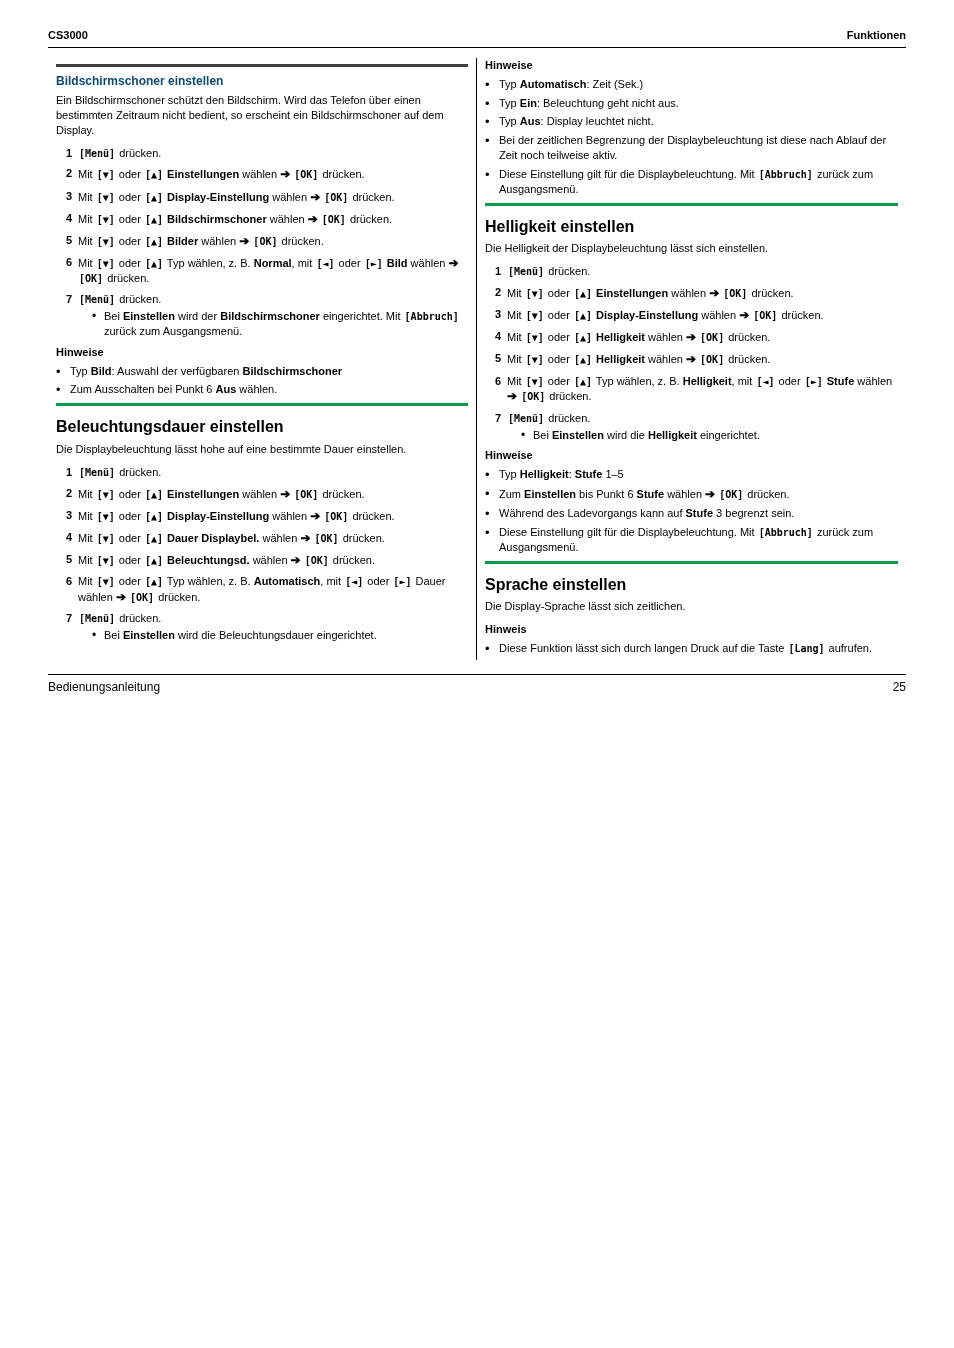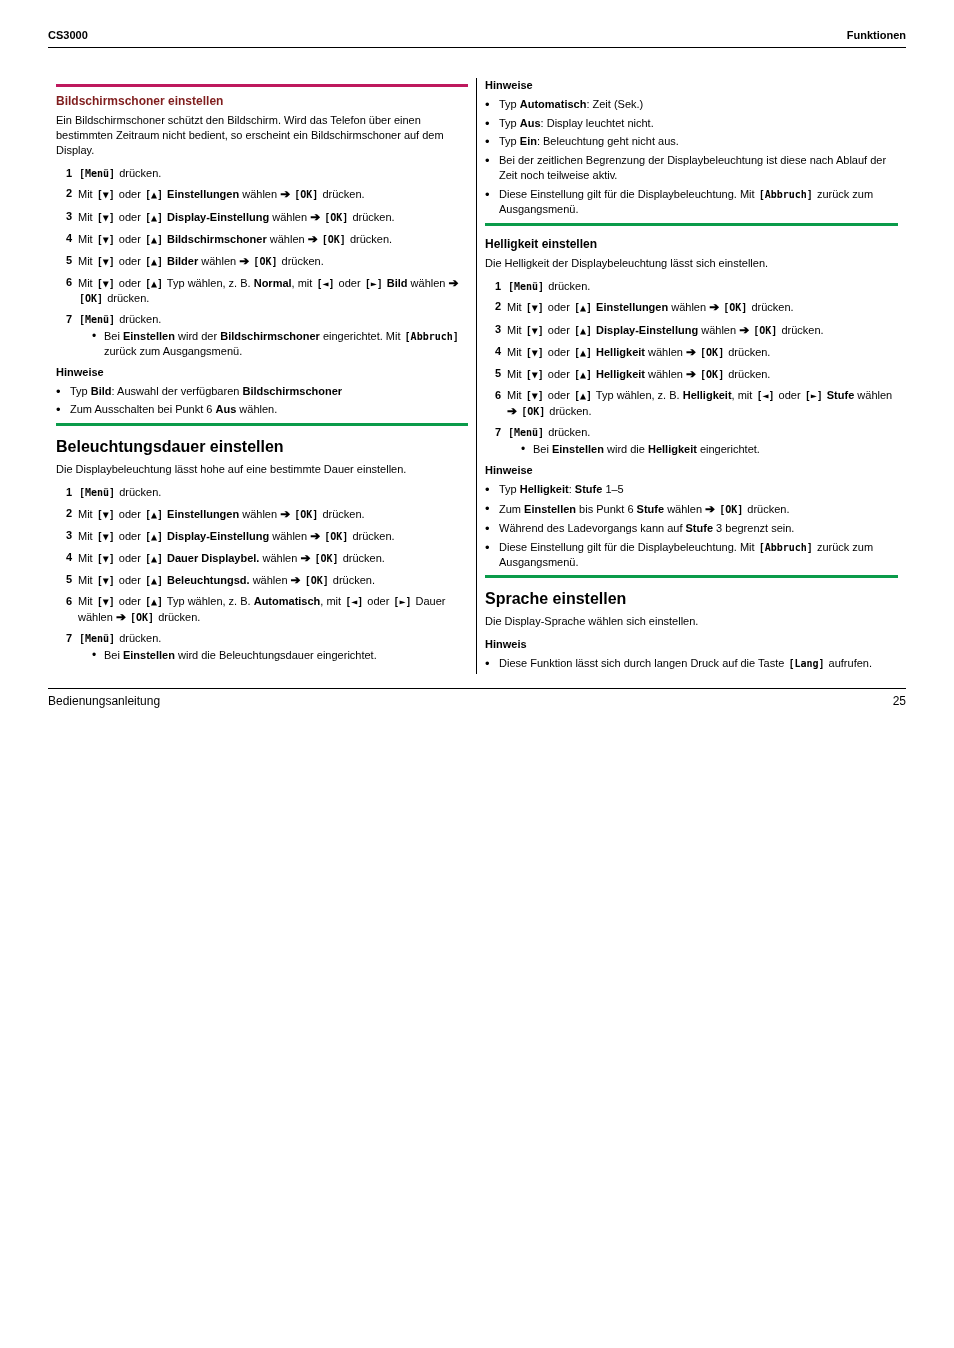--- a/index.html
+++ b/index.html
@@ -25,31 +25,30 @@
     margin-bottom: 10px;
     font-size: 11px;
   }
   .two-col {
     display: flex;
     gap: 0;
   }
   .col {
     width: 50%;
     padding: 0 8px;
-    margin-top: 20px;
   }
   .col-left {
     border-right: 1px solid #000;
   }
   .section-title {
-    border-top: 3px solid #be185d;
+    border-top: 3px solid #404040;
     padding-top: 6px;
     margin-top: 6px;
     font-weight: bold;
-    color: #7f1d1d;
+    color: #0c4a6e;
     font-size: 12px;
   }
   .sub { margin: 4px 0 8px 0; }
   ol.steps {
     list-style: none;
     counter-reset: step;
     padding-left: 0;
     margin: 4px 0 6px 0;
   }
   ol.steps > li {
@@ -175,28 +174,28 @@
             </ul></li>
         </ol>
 
     </div>
 
     <div class="col">
 
       <div class="bold">Hinweise</div>
       <ul class="bullets" id="notes-b">
           <li>Typ <span class="bold">Automatisch</span>: Zeit (Sek.)</li>
+          <li>Typ <span class="bold">Ein</span>: Beleuchtung geht nicht aus.</li>
           <li>Typ <span class="bold">Aus</span>: Display leuchtet nicht.</li>
-          <li>Typ <span class="bold">Ein</span>: Beleuchtung geht nicht aus.</li>
           <li>Bei der zeitlichen Begrenzung der Displaybeleuchtung ist diese nach Ablauf der Zeit noch teilweise aktiv.</li>
           <li>Diese Einstellung gilt für die Displaybeleuchtung. Mit <span class="icon-key">[Abbruch]</span> zurück zum Ausgangsmenü.</li>
         </ul>
       <div class="section-end"></div>
 
-      <div class="bold" style="font-size:12px;">Helligkeit einstellen</div>
+      <div class="bold" style="font-size:16px;">Helligkeit einstellen</div>
       <div class="sub">Die Helligkeit der Displaybeleuchtung lässt sich einstellen.</div>
       <ol class="steps" id="steps-c">
           <li><span class="icon-key">[Menü]</span> drücken.</li>
           <li>Mit <span class="icon-key">[▼]</span> oder <span class="icon-key">[▲]</span> <span class="bold">Einstellungen</span> wählen <span class="arrow">➔</span> <span class="icon-key">[OK]</span> drücken.</li>
           <li>Mit <span class="icon-key">[▼]</span> oder <span class="icon-key">[▲]</span> <span class="bold">Display-Einstellung</span> wählen <span class="arrow">➔</span> <span class="icon-key">[OK]</span> drücken.</li>
           <li>Mit <span class="icon-key">[▼]</span> oder <span class="icon-key">[▲]</span> <span class="bold">Helligkeit</span> wählen <span class="arrow">➔</span> <span class="icon-key">[OK]</span> drücken.</li>
           <li>Mit <span class="icon-key">[▼]</span> oder <span class="icon-key">[▲]</span> <span class="bold">Helligkeit</span> wählen <span class="arrow">➔</span> <span class="icon-key">[OK]</span> drücken.</li>
           <li>Mit <span class="icon-key">[▼]</span> oder <span class="icon-key">[▲]</span> Typ wählen, z. B. <span class="bold">Helligkeit</span>, mit <span class="icon-key">[◄]</span> oder <span class="icon-key">[►]</span> <span class="bold">Stufe</span> wählen <span class="arrow">➔</span> <span class="icon-key">[OK]</span> drücken.</li>
           <li><span class="icon-key">[Menü]</span> drücken.<ul class="inner">
               <li>Bei <span class="bold">Einstellen</span> wird die <span class="bold">Helligkeit</span> eingerichtet.</li>
@@ -205,21 +204,21 @@
       <div class="bold">Hinweise</div>
       <ul class="bullets" id="notes-c">
           <li>Typ <span class="bold">Helligkeit</span>: <span class="bold">Stufe</span> 1–5</li>
           <li>Zum <span class="bold">Einstellen</span> bis Punkt 6 <span class="bold">Stufe</span> wählen <span class="arrow">➔</span> <span class="icon-key">[OK]</span> drücken.</li>
           <li>Während des Ladevorgangs kann auf <span class="bold">Stufe</span> 3 begrenzt sein.</li>
           <li>Diese Einstellung gilt für die Displaybeleuchtung. Mit <span class="icon-key">[Abbruch]</span> zurück zum Ausgangsmenü.</li>
         </ul>
       <div class="section-end"></div>
 
       <div class="bold" style="font-size:16px;">Sprache einstellen</div>
-      <div class="sub">Die Display-Sprache wählen sich einstellen.</div>
+      <div class="sub">Die Display-Sprache lässt sich zeitlichen.</div>
       <div class="bold">Hinweis</div>
       <ul class="bullets" id="notes-d">
           <li>Diese Funktion lässt sich durch langen Druck auf die Taste <span class="icon-key">[Lang]</span> aufrufen.</li>
         </ul>
 
     </div>
 
   </div>
 
   <div class="footer">

